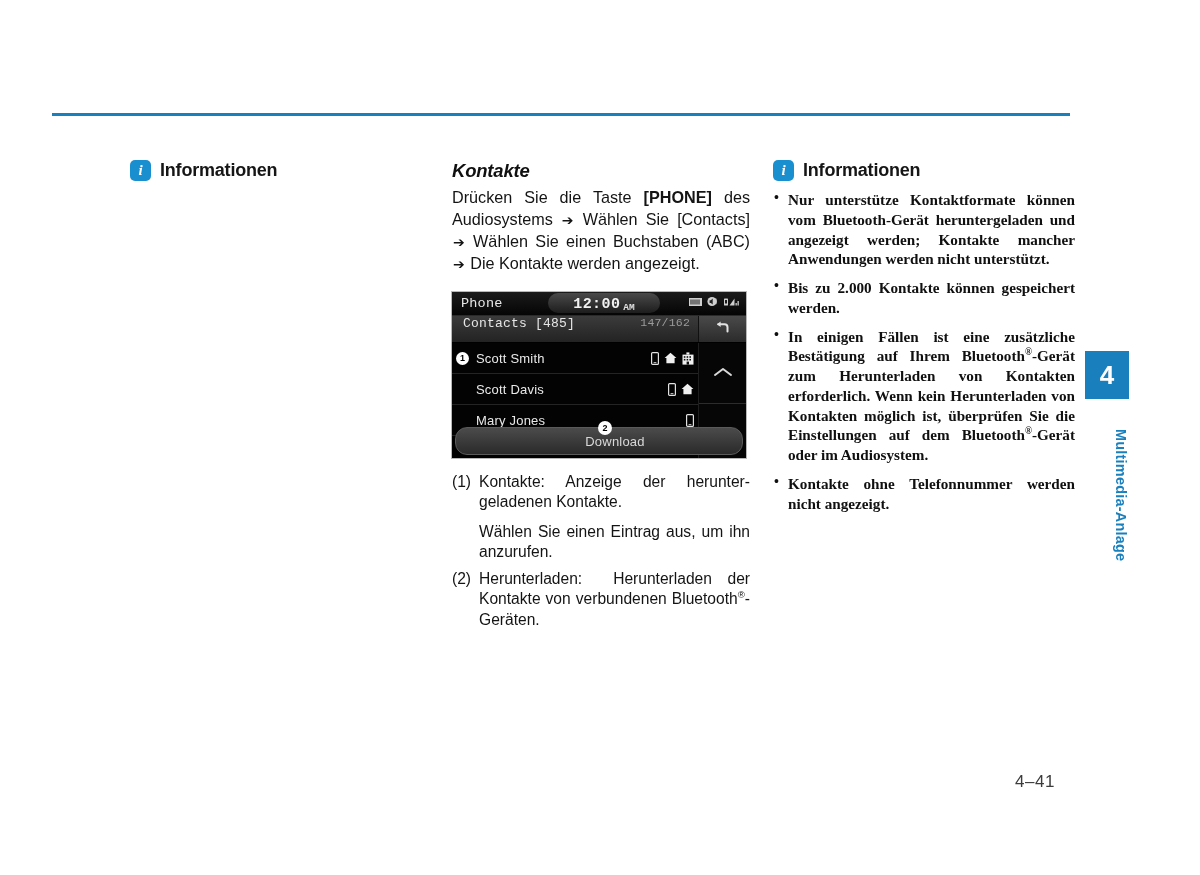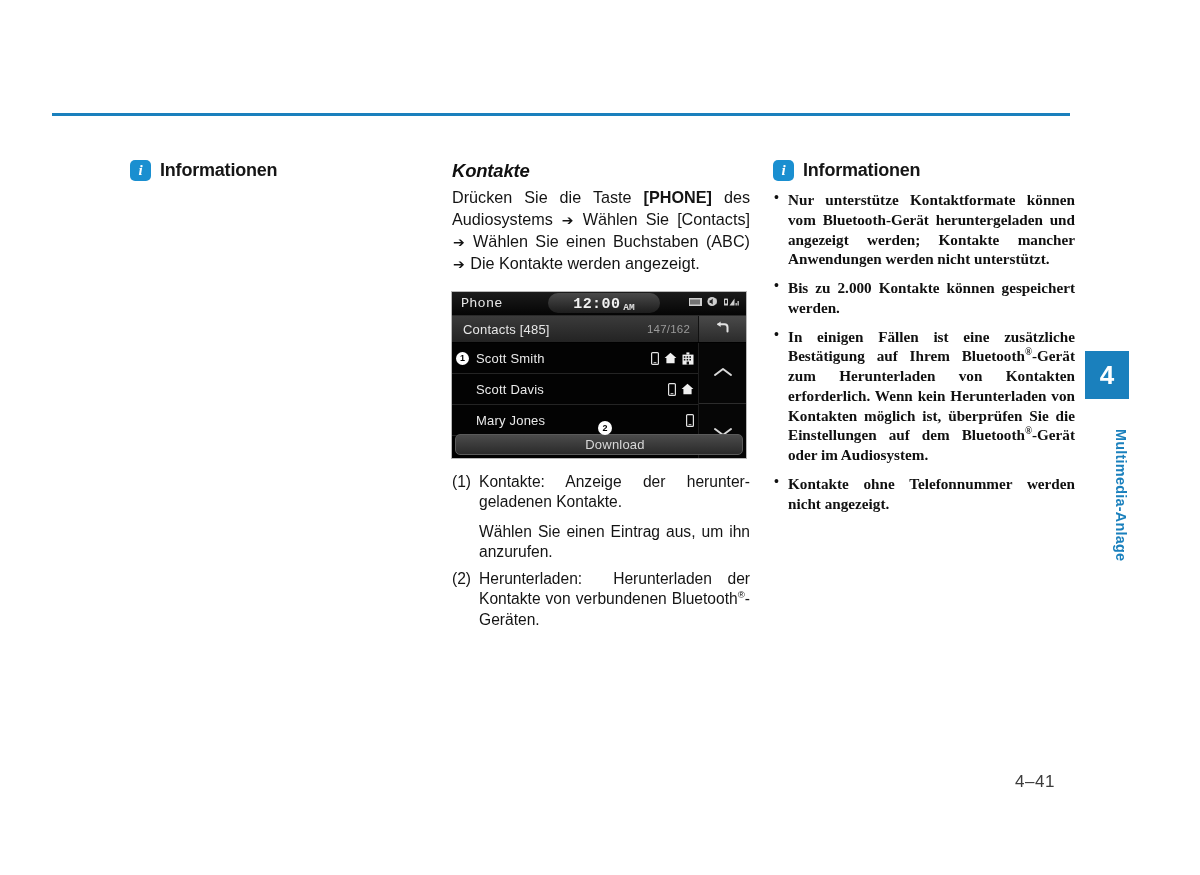--- a/index.html
+++ b/index.html
@@ -232,22 +232,23 @@
     align-items: center;
     gap: 5px;
   }
   .ds-status-icons svg { display: block; }
 
   .ds-subbar {
     position: relative;
     height: 26px;
     background: linear-gradient(#3b3b3b, #232323);
     display: flex;
-    align-items: center;
+    align-items: flex-start;
     border-bottom: 1px solid #000;
+    font-family: Liberation Mono, monospace;
   }
   .ds-subtitle {
     color: #e6e6e6;
     font-size: 13px;
     margin-left: 11px;
     letter-spacing: 0.2px;
   }
   .ds-count {
     position: absolute;
     right: 56px;
@@ -332,24 +333,24 @@
     align-items: center;
     justify-content: center;
   }
   .ds-scroll-btn.top { border-bottom: 1px solid #2c2c2c; }
 
   .ds-download {
     position: absolute;
     left: 3px;
     right: 3px;
     bottom: 3px;
-    height: 21px;
+    height: 28px;
     background: linear-gradient(#4b4b4b, #2a2a2a);
     border: 1px solid #5a5a5a;
-    border-radius: 5px;
+    border-radius: 12px;
     display: flex;
     align-items: center;
     justify-content: center;
     color: #d8d8d8;
     font-size: 13px;
     letter-spacing: 0.2px;
     box-sizing: border-box;
     padding-left: 32px;
   }
   .ds-callout2 {

